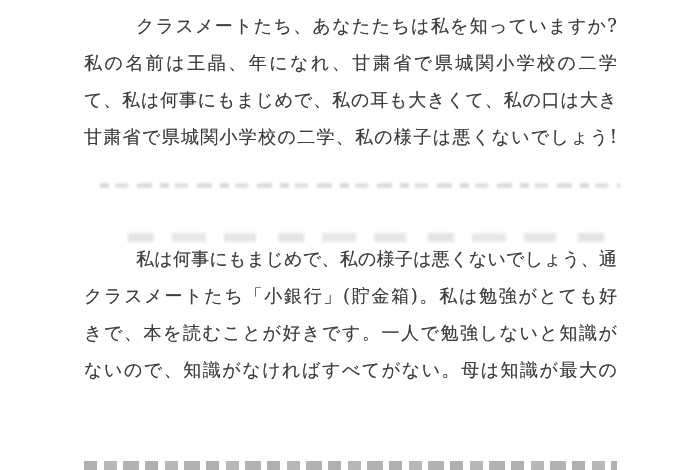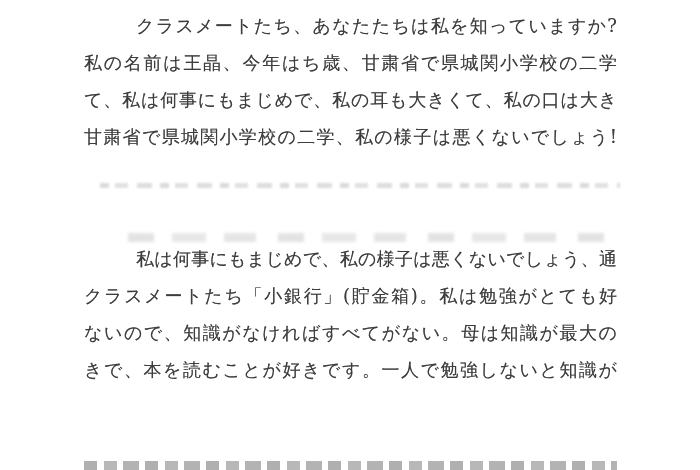--- a/index.html
+++ b/index.html
@@ -80,30 +80,30 @@
     opacity: 0.7;
   }
 </style>
 </head>
 <body>
 
 <div class="page">
 
   <div class="doc-block para-1">
     <div class="text-line indent">クラスメートたち、あなたたちは私を知っていますか?</div>
-    <div class="text-line">私の名前は王晶、今年はち歳、甘粛省で県城関小学校の二学</div>
+    <div class="text-line">私の名前は王晶、年になれ、甘粛省で県城関小学校の二学</div>
     <div class="text-line">て、私は何事にもまじめで、私の耳も大きくて、私の口は大き</div>
     <div class="text-line">甘粛省で県城関小学校の二学、私の様子は悪くないでしょう!</div>
   </div>
 
   <div class="ghost-line-1"></div>
   <div class="ghost-line-2"></div>
 
   <div class="doc-block para-2">
     <div class="text-line indent">私は何事にもまじめで、私の様子は悪くないでしょう、通</div>
     <div class="text-line">クラスメートたち「小銀行」(貯金箱)。私は勉強がとても好</div>
+    <div class="text-line">きで、本を読むことが好きです。一人で勉強しないと知識が</div>
     <div class="text-line">ないので、知識がなければすべてがない。母は知識が最大の</div>
-    <div class="text-line">きで、本を読むことが好きです。一人で勉強しないと知識が</div>
   </div>
 
   <div class="cutoff-line"></div>
 
 </div>
 
 </body></html>

